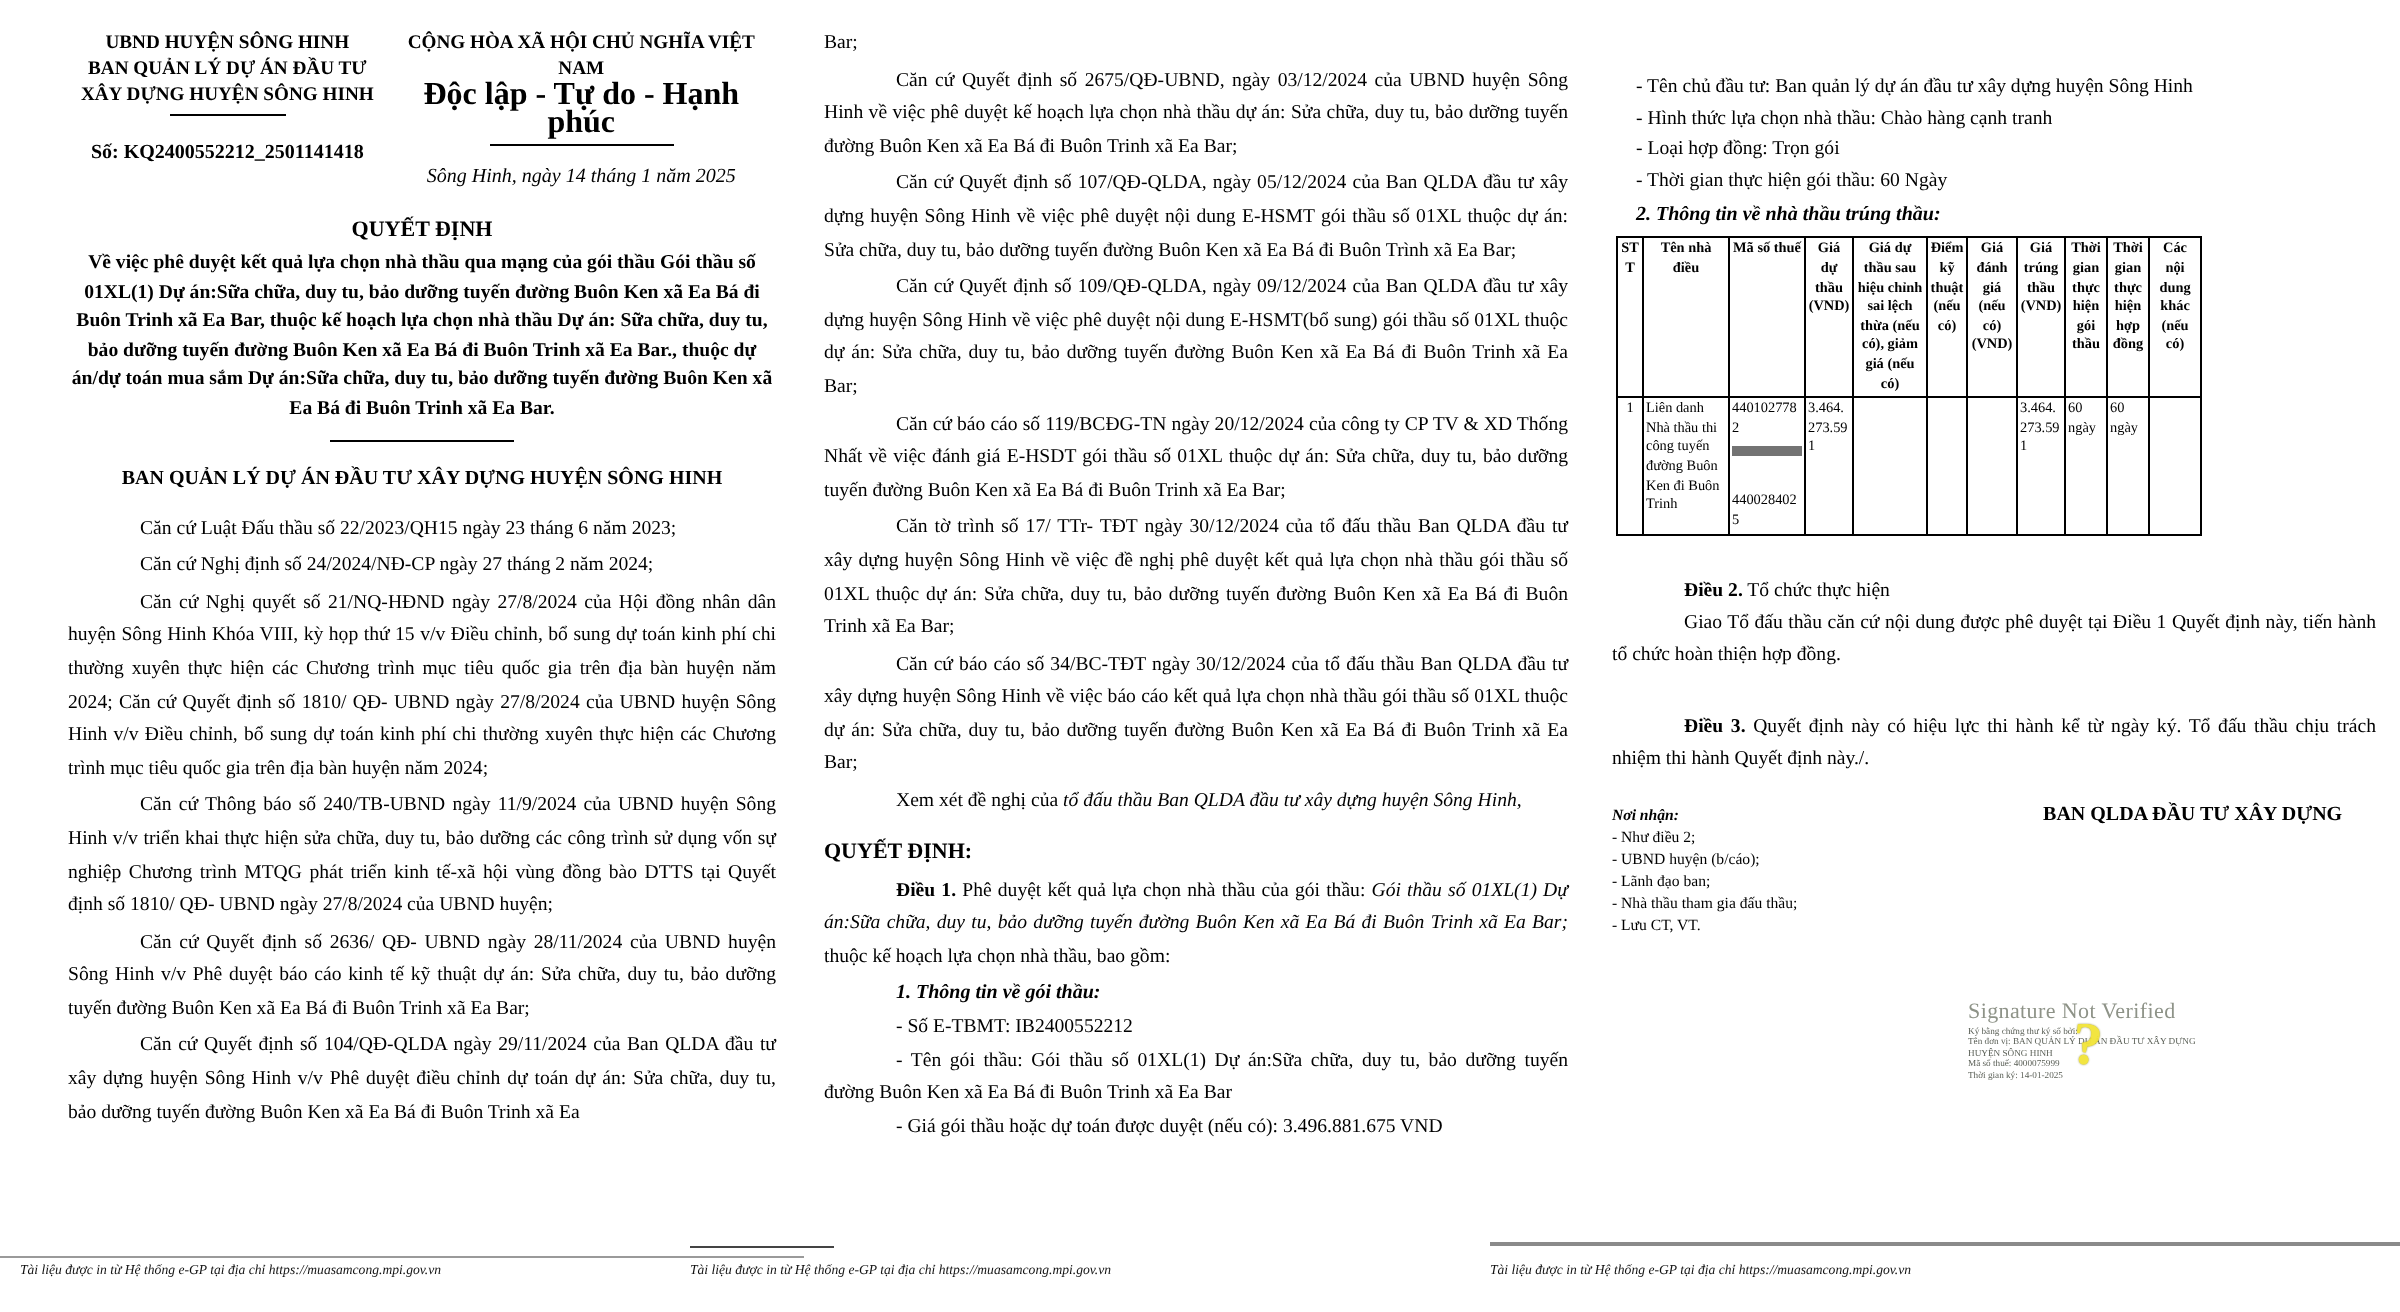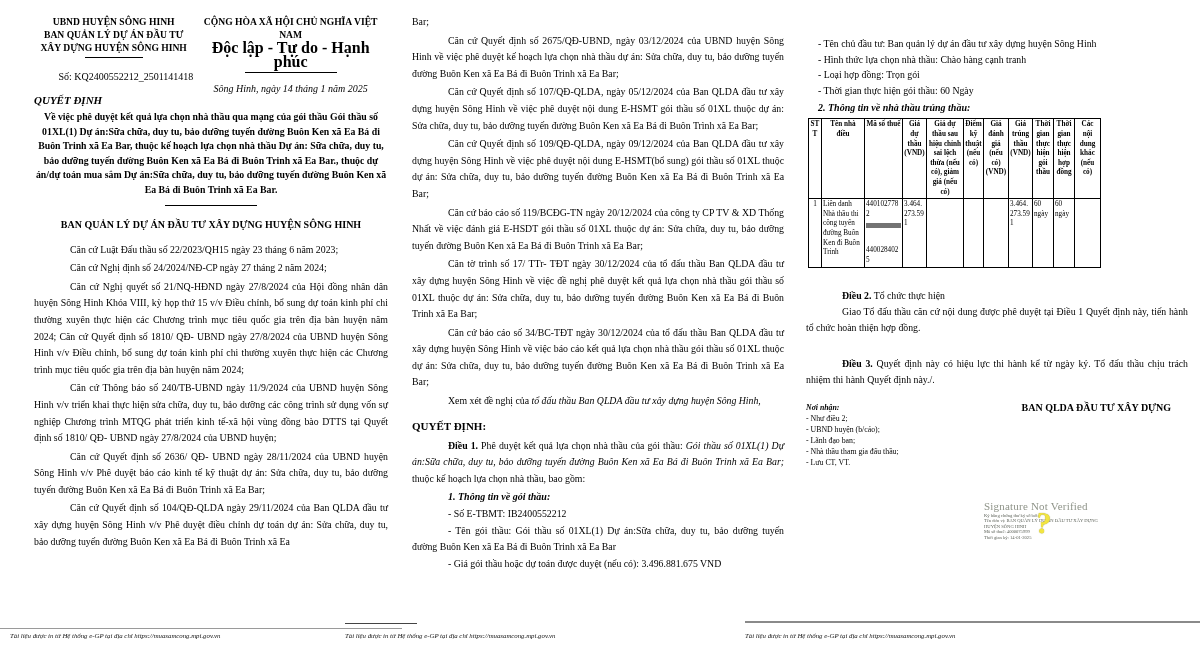--- a/index.html
+++ b/index.html
@@ -17,21 +17,21 @@
   .hdr{display:flex;margin-top:15px;}
   .org{width:45%;text-align:center;font-weight:bold;font-size:9.6px;line-height:13px;}
   .nat{width:55%;text-align:center;}
   .nat-1{font-weight:bold;font-size:9.6px;line-height:13px;}
   .nat-2{font-weight:bold;font-size:16px;line-height:14px;}
   .mini-rule{border-top:1px solid #000;width:58px;margin:3px auto 0;}
   .mini-rule.w90{width:92px;}
   .date{font-style:italic;font-size:10px;margin-top:10px;}
   .doc-no{font-size:10px;margin-top:12px;}
 
-  .title{ text-align:left;font-weight:bold;font-size:11px;font-style:italic;}
+  .title{ text-align:center;font-weight:bold;font-size:11px;margin-top:15px;}
   .subtitle{text-align:center;font-weight:bold;font-size:9.8px;line-height:14.6px;margin-top:4px;}
   .sub-rule{border-top:1px solid #000;width:92px;margin:7px auto 0;}
   .authority{text-align:center;font-weight:bold;font-size:10px;line-height:14px;margin-top:12px;}
 
   
   .p{font-size:9.8px;line-height:16.6px;text-align:justify;text-indent:36px;margin:0 0 2px 0;}
   .p.first{margin-top:10px;}
   .noindent{text-indent:0;}
   .it{font-style:italic;}
   .b{font-weight:bold;}
@@ -90,21 +90,21 @@
 </style>
 </head>
 <body>
 
 <div class="col" id="col1">
   <div class="hdr">
     <div class="org">
       <div>UBND HUYỆN SÔNG HINH</div>
       <div>BAN QUẢN LÝ DỰ ÁN ĐẦU TƯ XÂY DỰNG HUYỆN SÔNG HINH</div>
       <div class="mini-rule"></div>
-      <div class="doc-no" style="text-align:right;font-weight:normal;">Số: KQ2400552212_2501141418</div>
+      <div class="doc-no" style="text-align:center;font-weight:bold;">Số: KQ2400552212_2501141418</div>
     </div>
     <div class="nat">
       <div class="nat-1">CỘNG HÒA XÃ HỘI CHỦ NGHĨA VIỆT NAM</div>
       <div class="nat-2">Độc lập - Tự do - Hạnh phúc</div>
       <div class="mini-rule w90"></div>
       <div class="date">Sông Hinh, ngày 14 tháng 1 năm 2025</div>
     </div>
   </div>
 
   <div class="title">QUYẾT ĐỊNH</div>

